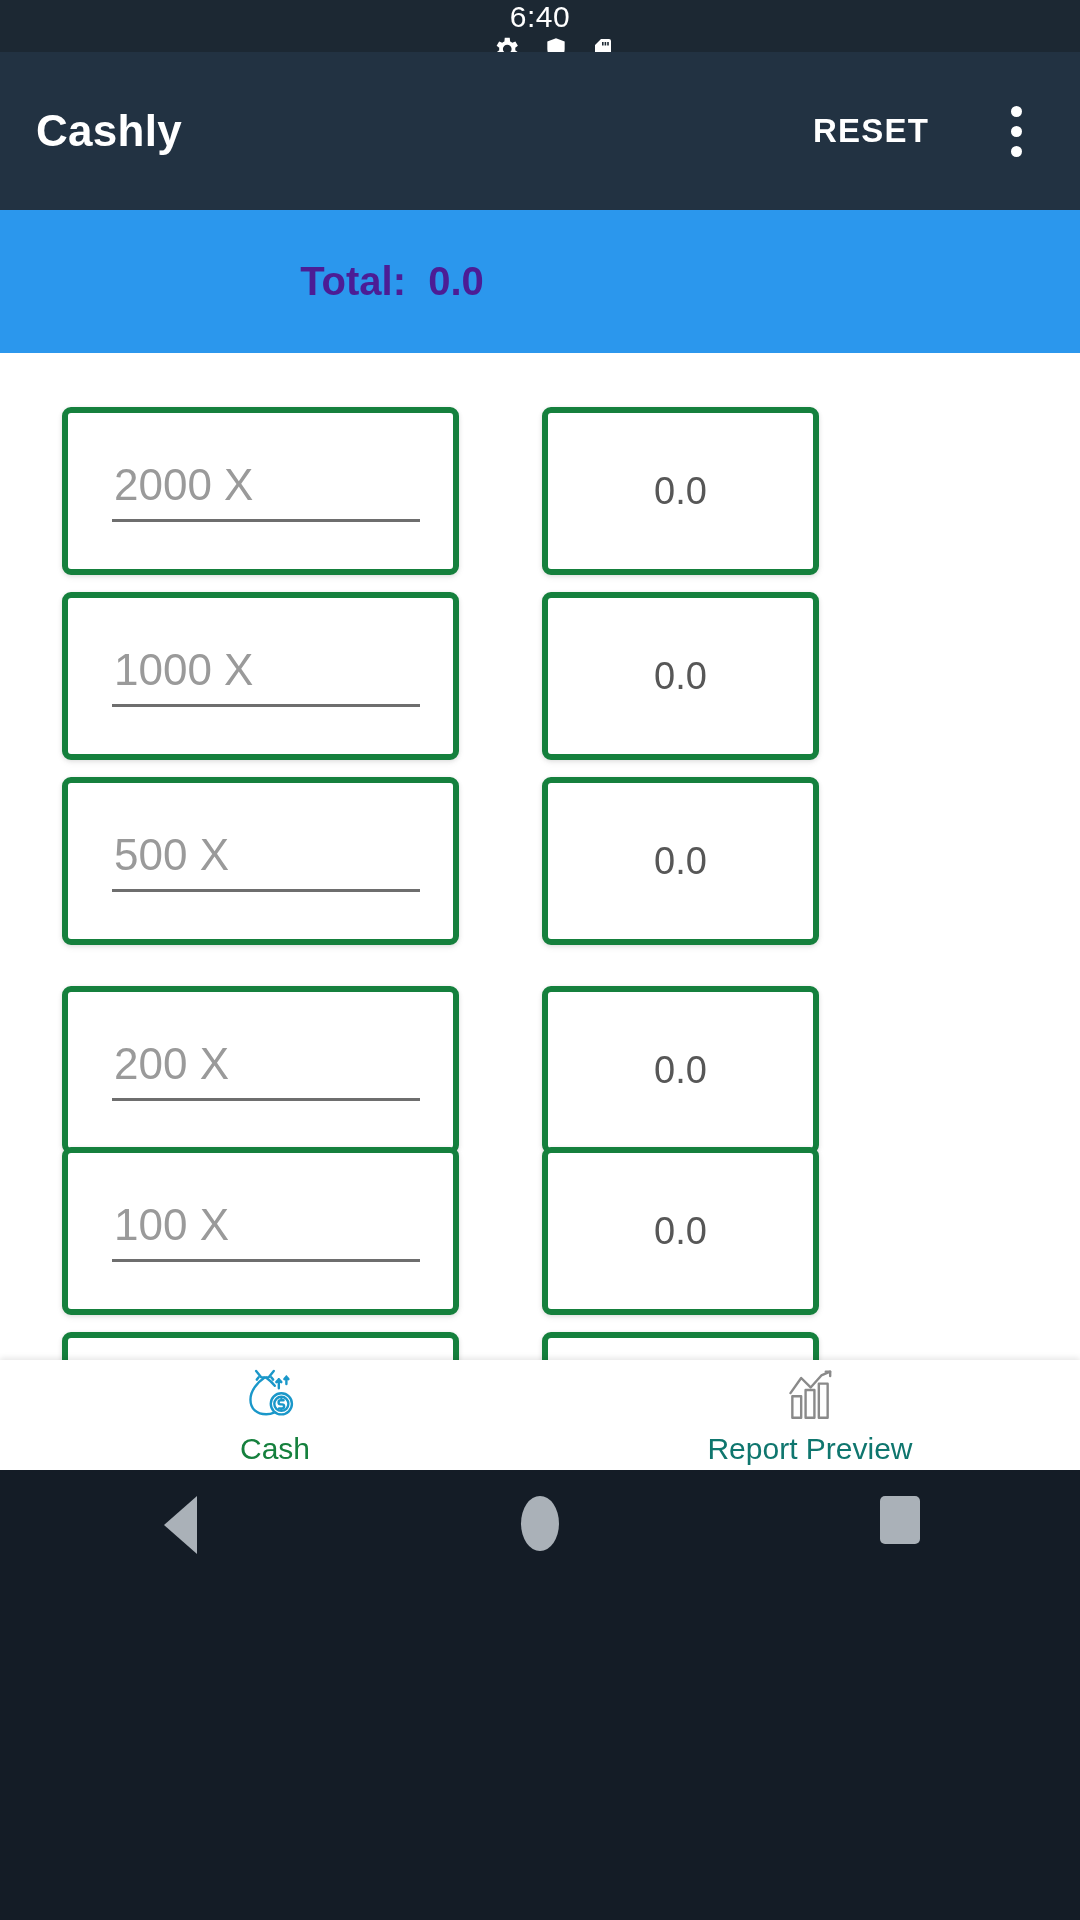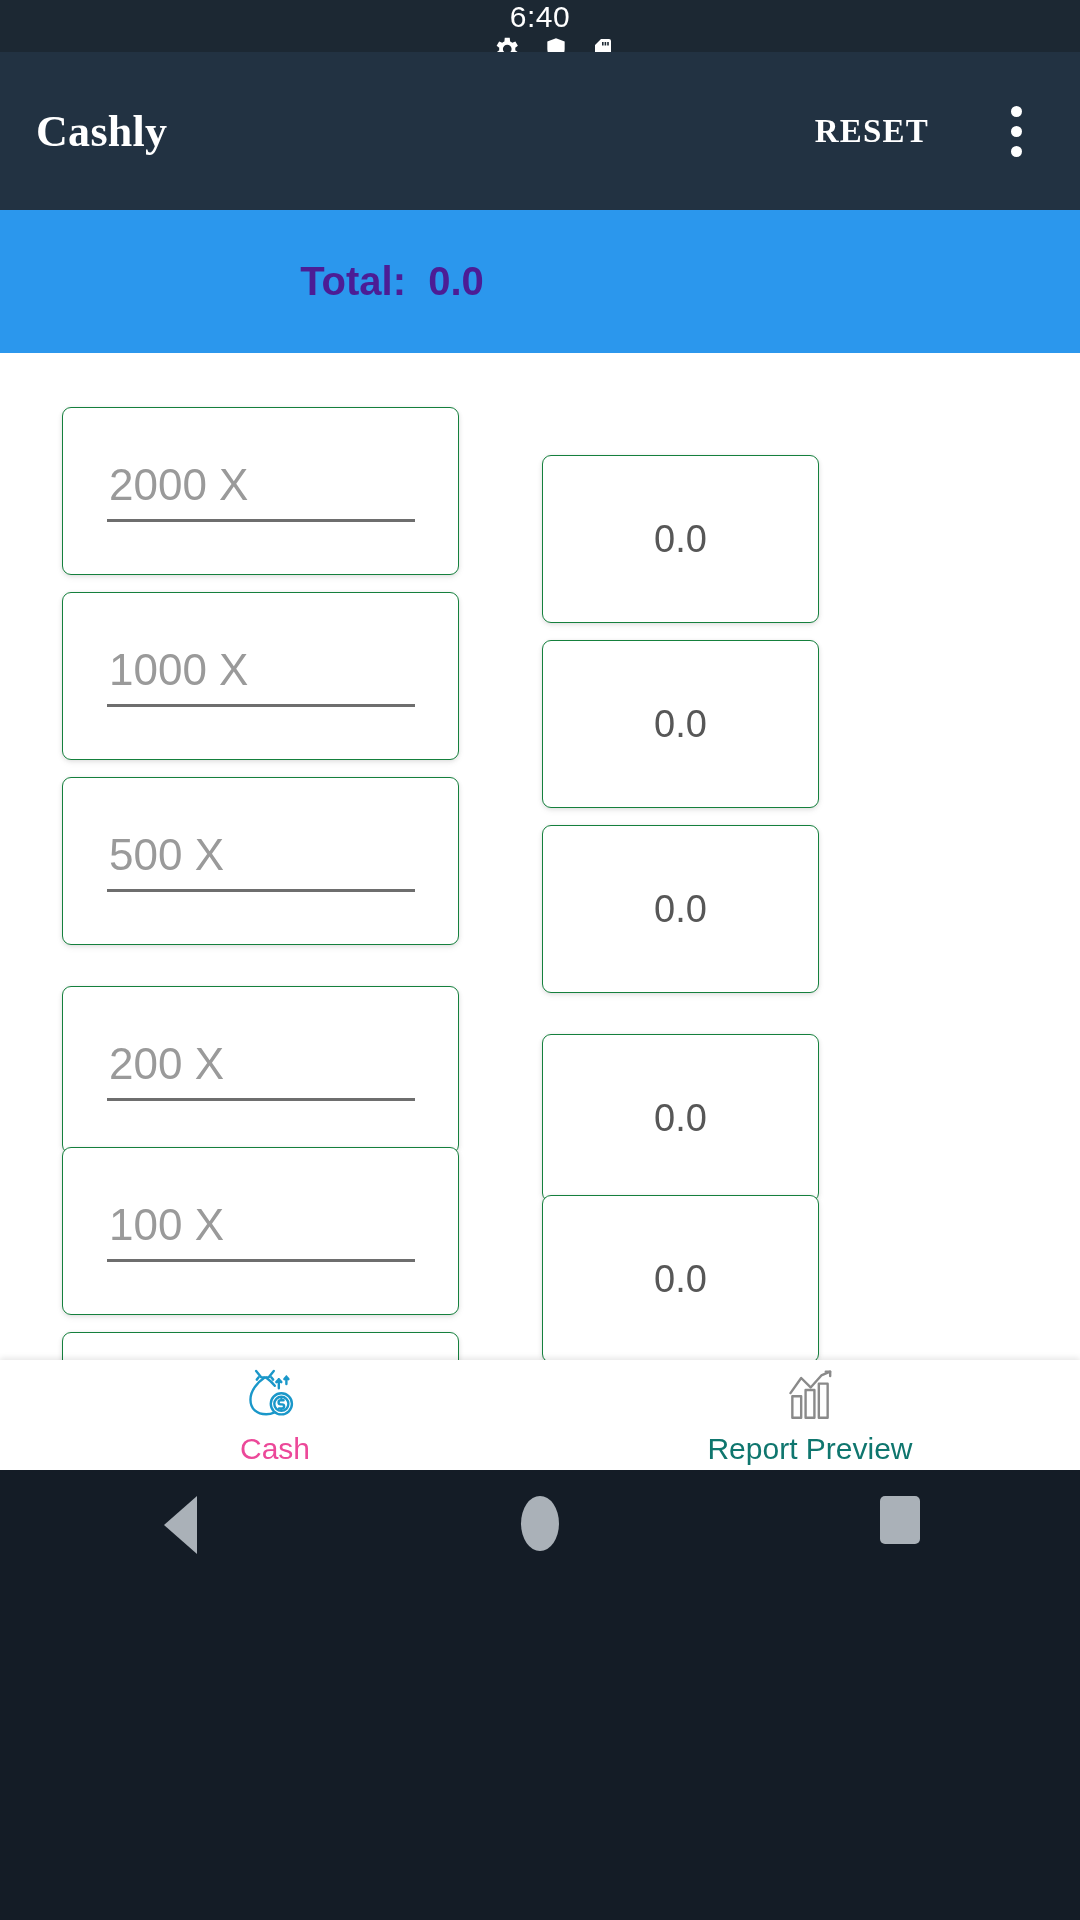--- a/index.html
+++ b/index.html
@@ -18,21 +18,21 @@
     padding:0 28px; color:#ffffff;flex-direction:column;
   }
   .sb-time{ font-size:30px; letter-spacing:.5px; font-weight:400; }
   .sb-left-icons{ display:flex; align-items:center; gap:22px; margin-left:26px; }
   .sb-right{ margin-left:auto; display:flex; align-items:center; gap:14px; }
   .sb-ico svg{ display:block; }
 
   
   .appbar{
     position:absolute; top:52px; left:0; width:1080px; height:158px;
-    background:#223242; display:flex; align-items:center; padding:0 36px;font-family:Liberation Serif, serif;
+    background:#223242; display:flex; align-items:center; padding:0 36px;
   }
   .app-title{ color:#ffffff; font-size:44px; font-weight:700; letter-spacing:.3px; }
   .appbar-actions{ margin-left:auto; display:flex; align-items:center; gap:47px; }
   .reset-btn{
     color:#ffffff; font-size:33px; font-weight:700; letter-spacing:1.2px;
     background:none; border:none; font-family:inherit; cursor:pointer; padding:10px 12px;
   }
   .overflow-btn{
     width:56px; height:64px; display:flex; flex-direction:column;
     align-items:center; justify-content:center; gap:9px; cursor:pointer;
@@ -52,54 +52,54 @@
   
   .content{
     position:absolute; top:353px; left:0; width:1080px; height:1007px;
     background:#ffffff; overflow:hidden;
   }
   .row{
     position:absolute; left:0; width:1080px; height:168px;
     display:flex; align-items:flex-start;
   }
   .card{
-    background:#ffffff; border:1px solid #15803d; border-radius:9px;
+    background:#ffffff; border:6px solid #15803d; border-radius:9px;
     box-shadow:0 1px 4px rgba(0,0,0,.10), 0 3px 7px rgba(0,0,0,.05);
   }
   .card-input{
     position:absolute; left:62px; top:0; width:397px; height:168px;
     display:flex; align-items:center;
   }
   .field-wrap{ position:relative; width:308px; margin-left:44px; }
   .denom-input{
     width:100%; border:none; outline:none; background:transparent;
     font-family:inherit; font-size:44px; color:#303030; padding:0 0 12px 2px;
   }
   .denom-input::placeholder{ color:#9a9a9a; opacity:1; }
   .field-underline{
     position:absolute; left:0; bottom:0; width:100%; height:3px; background:#6e6e6e;
   }
   .card-value{
     position:absolute; left:542px; top:0; width:277px; height:168px;
-    display:flex; align-items:center; justify-content:center;margin-top:48px;
+    display:flex; align-items:center; justify-content:center;
   }
   .value-text{ font-size:38px; color:#575757; }
 
   
   .bottomnav{
     position:absolute; top:1360px; left:0; width:1080px; height:110px;
     background:#ffffff; display:flex; align-items:center;
     box-shadow:0 -2px 6px rgba(0,0,0,.10);
   }
   .navitem{
     flex:1; height:100%; display:flex; flex-direction:column;
     align-items:center; justify-content:center; gap:6px; cursor:pointer;
   }
   .nav-label{ font-size:30px; }
-  .navitem.active .nav-label{ color:#ec4899;margin-left:10px; }
+  .navitem.active .nav-label{ color:#15803d;margin-left:10px; }
   .navitem.inactive .nav-label{ color:#0f766e; }
   .nav-ico{ height:62px; display:flex; align-items:center; justify-content:center; }
 
   
   .androidnav{
     position:absolute; top:1470px; left:0; width:1080px; height:450px;
     background:#141c26; display:flex; align-items:flex-start; padding-top:26px;
   }
   .nav-btn{ flex:1; display:flex; align-items:center; justify-content:center; cursor:pointer; }
   .nav-back{

